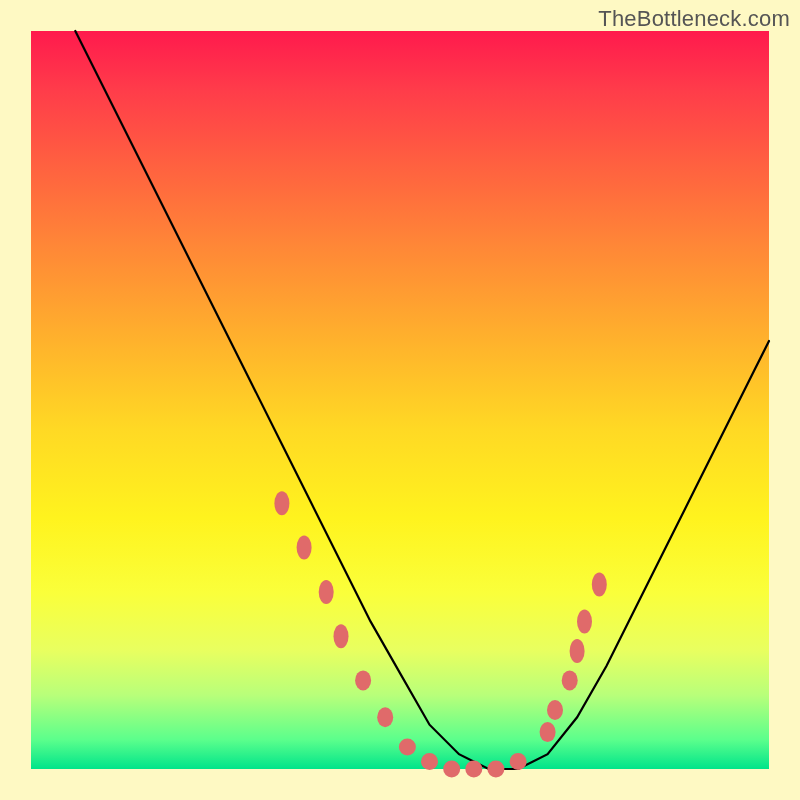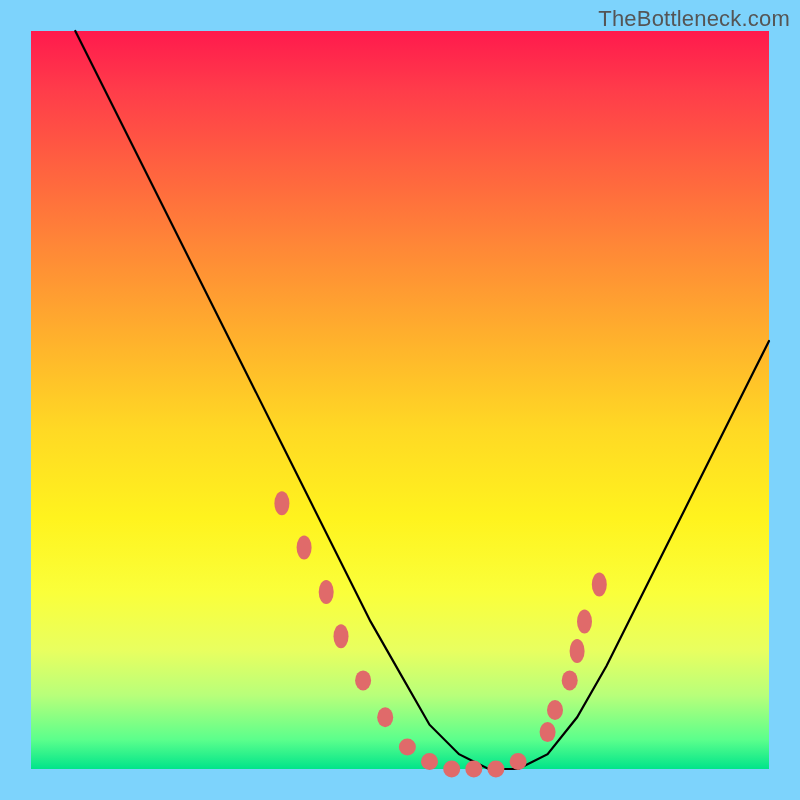--- a/index.html
+++ b/index.html
@@ -10,21 +10,21 @@
     overflow: hidden;
     background: #000;
     font-family: Arial, Helvetica, sans-serif;
   }
   .frame {
     position: absolute;
     left: 0;
     top: 0;
     width: 800px;
     height: 800px;
-    background: #7dd3fc;
+    background: #fef9c3;
   }
   .plot-area {
     position: absolute;
     left: 31px;
     top: 31px;
     width: 738px;
     height: 738px;
     
     background: linear-gradient(to bottom,
       #ff1a4d 0%,

